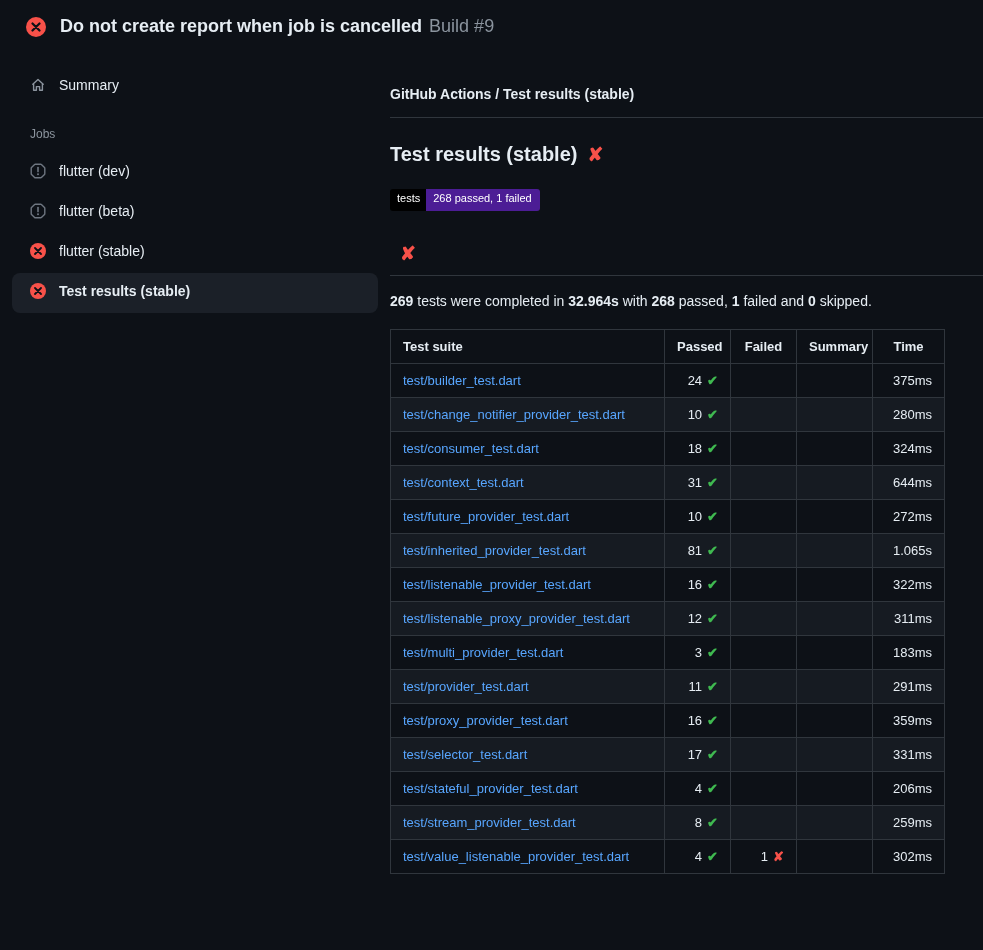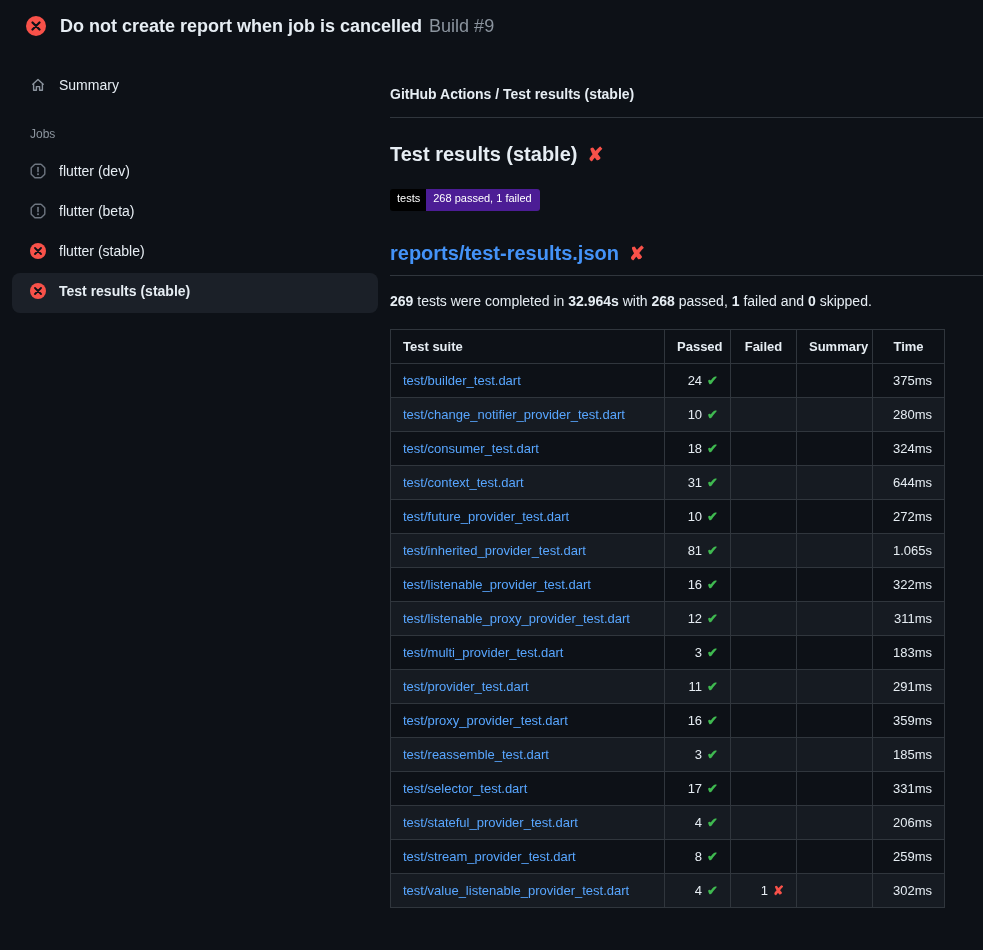--- a/index.html
+++ b/index.html
@@ -6,21 +6,21 @@
   html, body {
     margin: 0; padding: 0;
     width: 983px; height: 950px;
     background: #0d1117;
     color: #e6edf3;
     font-family: "Liberation Sans", sans-serif;
     overflow: hidden;
   }
   
   .app-header {
-    display: flex; 
+    display: flex; align-items: center;
     padding: 16px 24px 12px 26px;
   }
   .status-circle {
     width: 20px; height: 20px; border-radius: 50%;
     background: #f85149;
     display: inline-flex; align-items: center; justify-content: center;
     flex-shrink: 0;
   }
   .status-circle svg { display: block; }
   .app-title { font-size: 18px; font-weight: bold; margin-left: 14px; }
@@ -173,21 +173,20 @@
       <span>Test results (stable)</span>
       <span class="xmark">✘</span>
     </div>
 
     <div class="badge">
       <span class="badge-label">tests</span>
       <span class="badge-value">268 passed, 1 failed</span>
     </div>
 
     <div class="report-title">
-      <span>reports/test-results.json</span>
       <span class="xmark">✘</span>
     </div>
 
     <div class="summary-text"><b>269</b><span> tests were completed in </span><b>32.964s</b><span> with </span><b>268</b><span> passed, </span><b>1</b><span> failed and </span><b>0</b><span> skipped.</span></div>
 
     <table class="results">
       <colgroup>
         <col style="width:274px">
           <col style="width:66px">
           <col style="width:66px">
@@ -275,27 +274,20 @@
     <td class="num"><span>291ms</span></td>
   </tr>
           <tr>
     <td class="suite"><a>test/proxy_provider_test.dart</a></td>
     <td class="num"><span>16</span><span class="check">✔</span></td>
     <td class="num"><span></span></td>
     <td class="num"></td>
     <td class="num"><span>359ms</span></td>
   </tr>
           <tr>
-    <td class="suite"><a>test/reassemble_test.dart</a></td>
-    <td class="num"><span>3</span><span class="check">✔</span></td>
-    <td class="num"><span></span></td>
-    <td class="num"></td>
-    <td class="num"><span>185ms</span></td>
-  </tr>
-          <tr>
     <td class="suite"><a>test/selector_test.dart</a></td>
     <td class="num"><span>17</span><span class="check">✔</span></td>
     <td class="num"><span></span></td>
     <td class="num"></td>
     <td class="num"><span>331ms</span></td>
   </tr>
           <tr>
     <td class="suite"><a>test/stateful_provider_test.dart</a></td>
     <td class="num"><span>4</span><span class="check">✔</span></td>
     <td class="num"><span></span></td>

